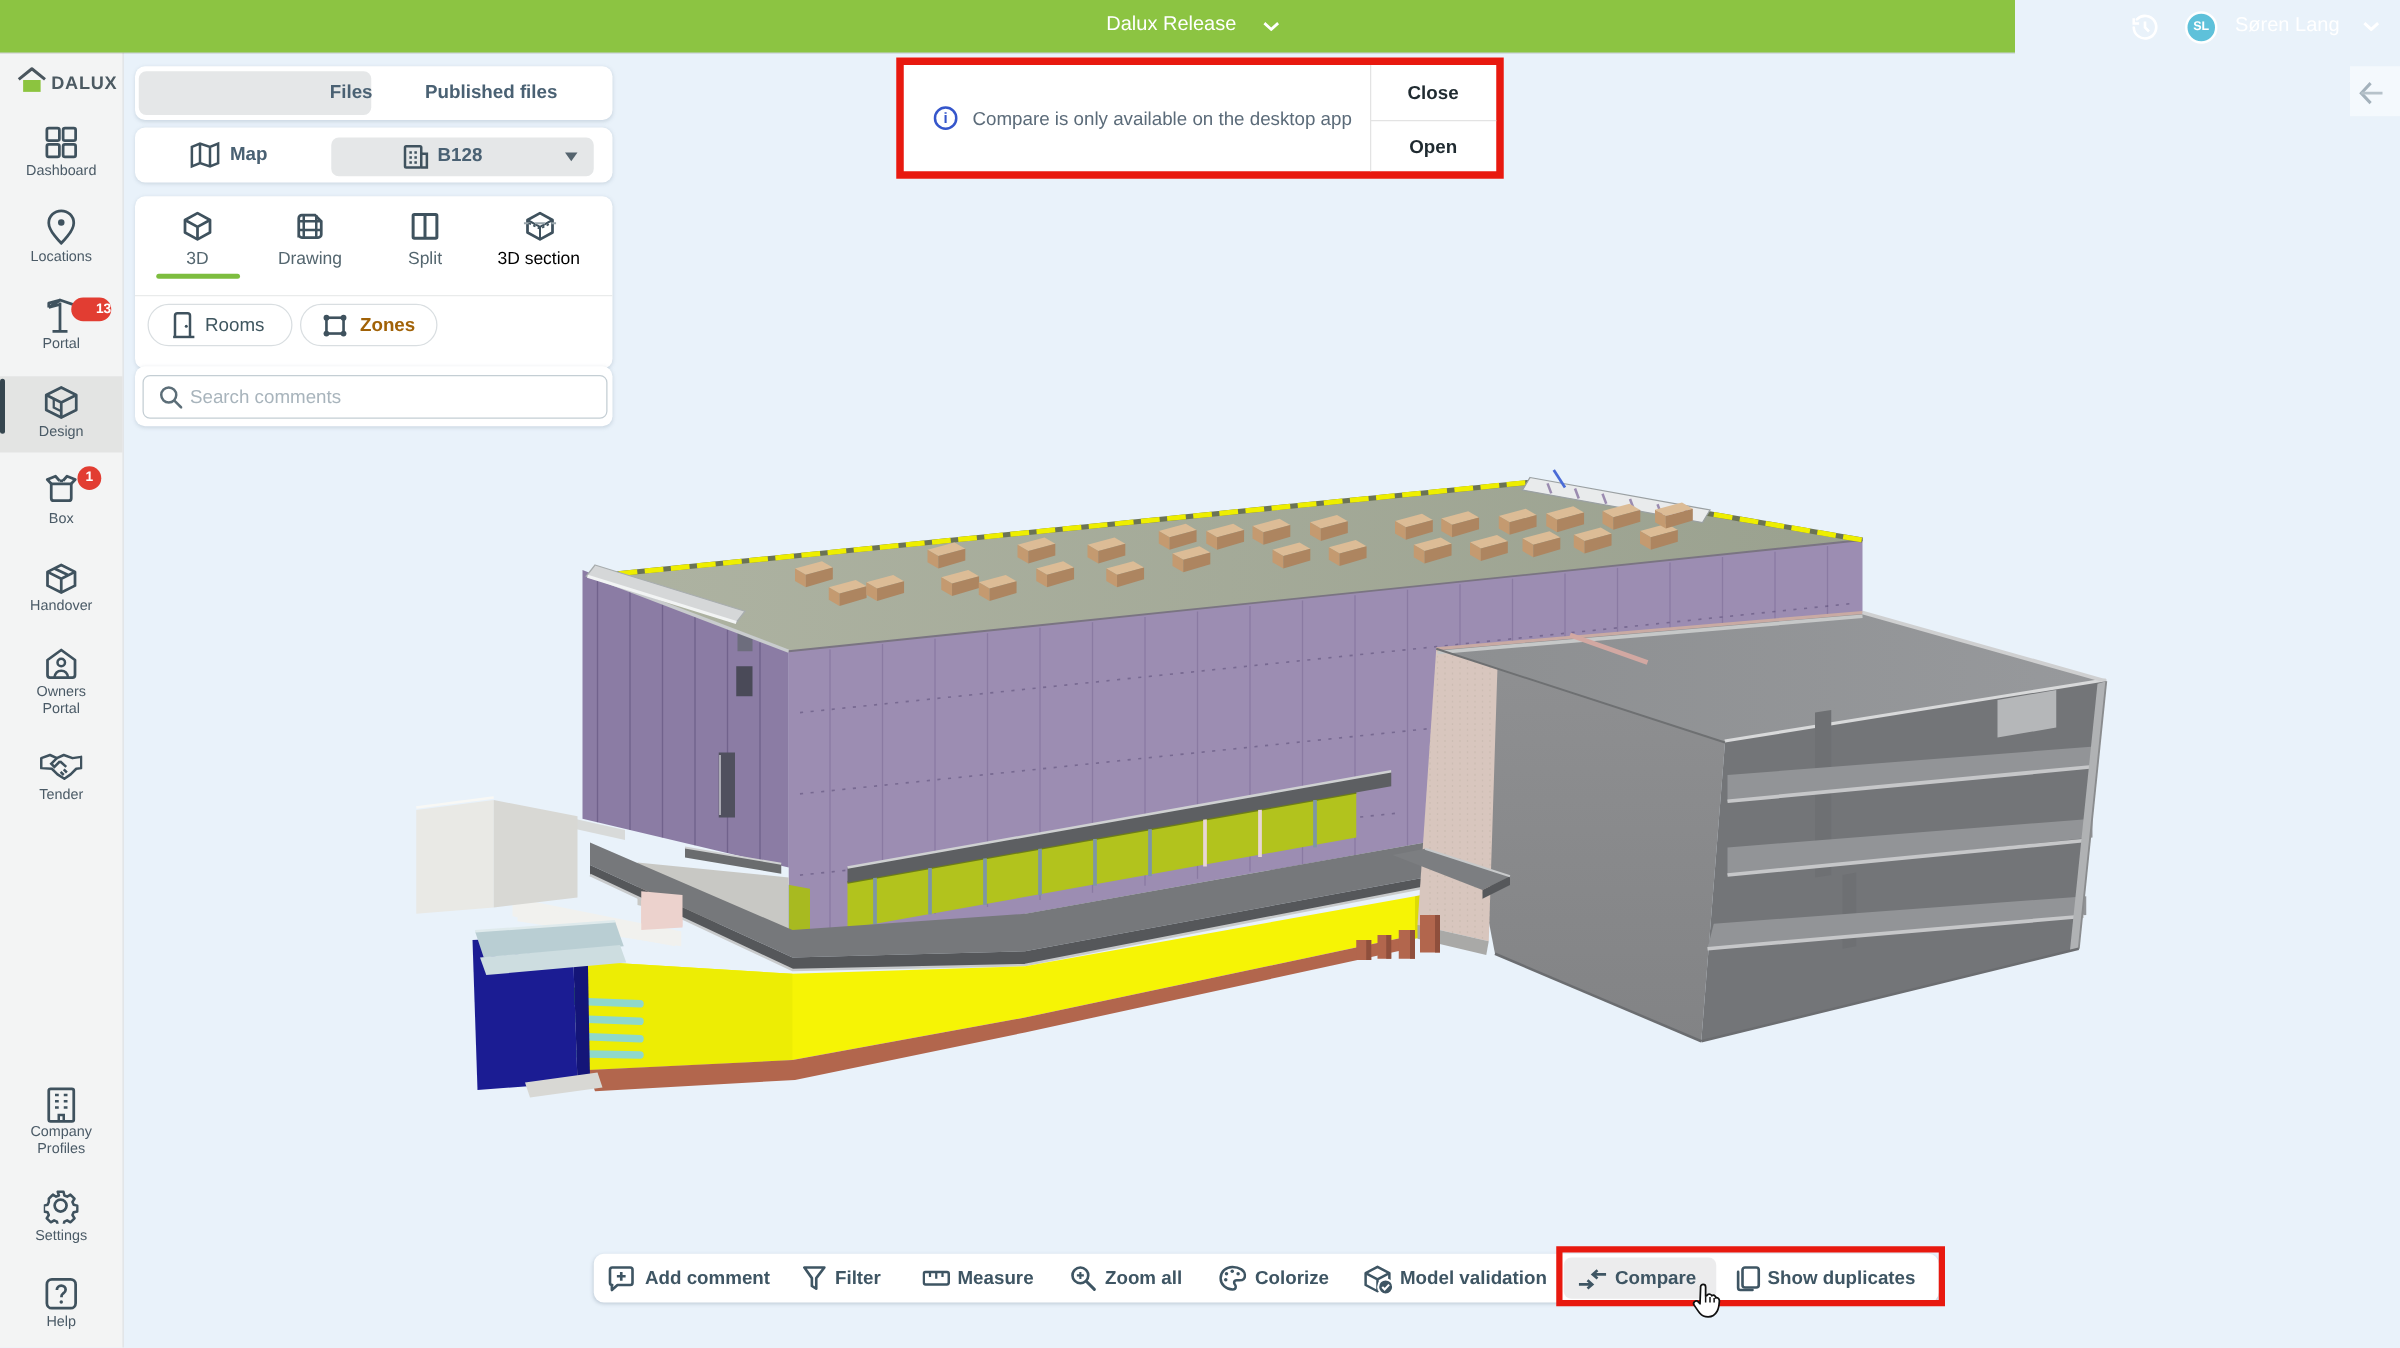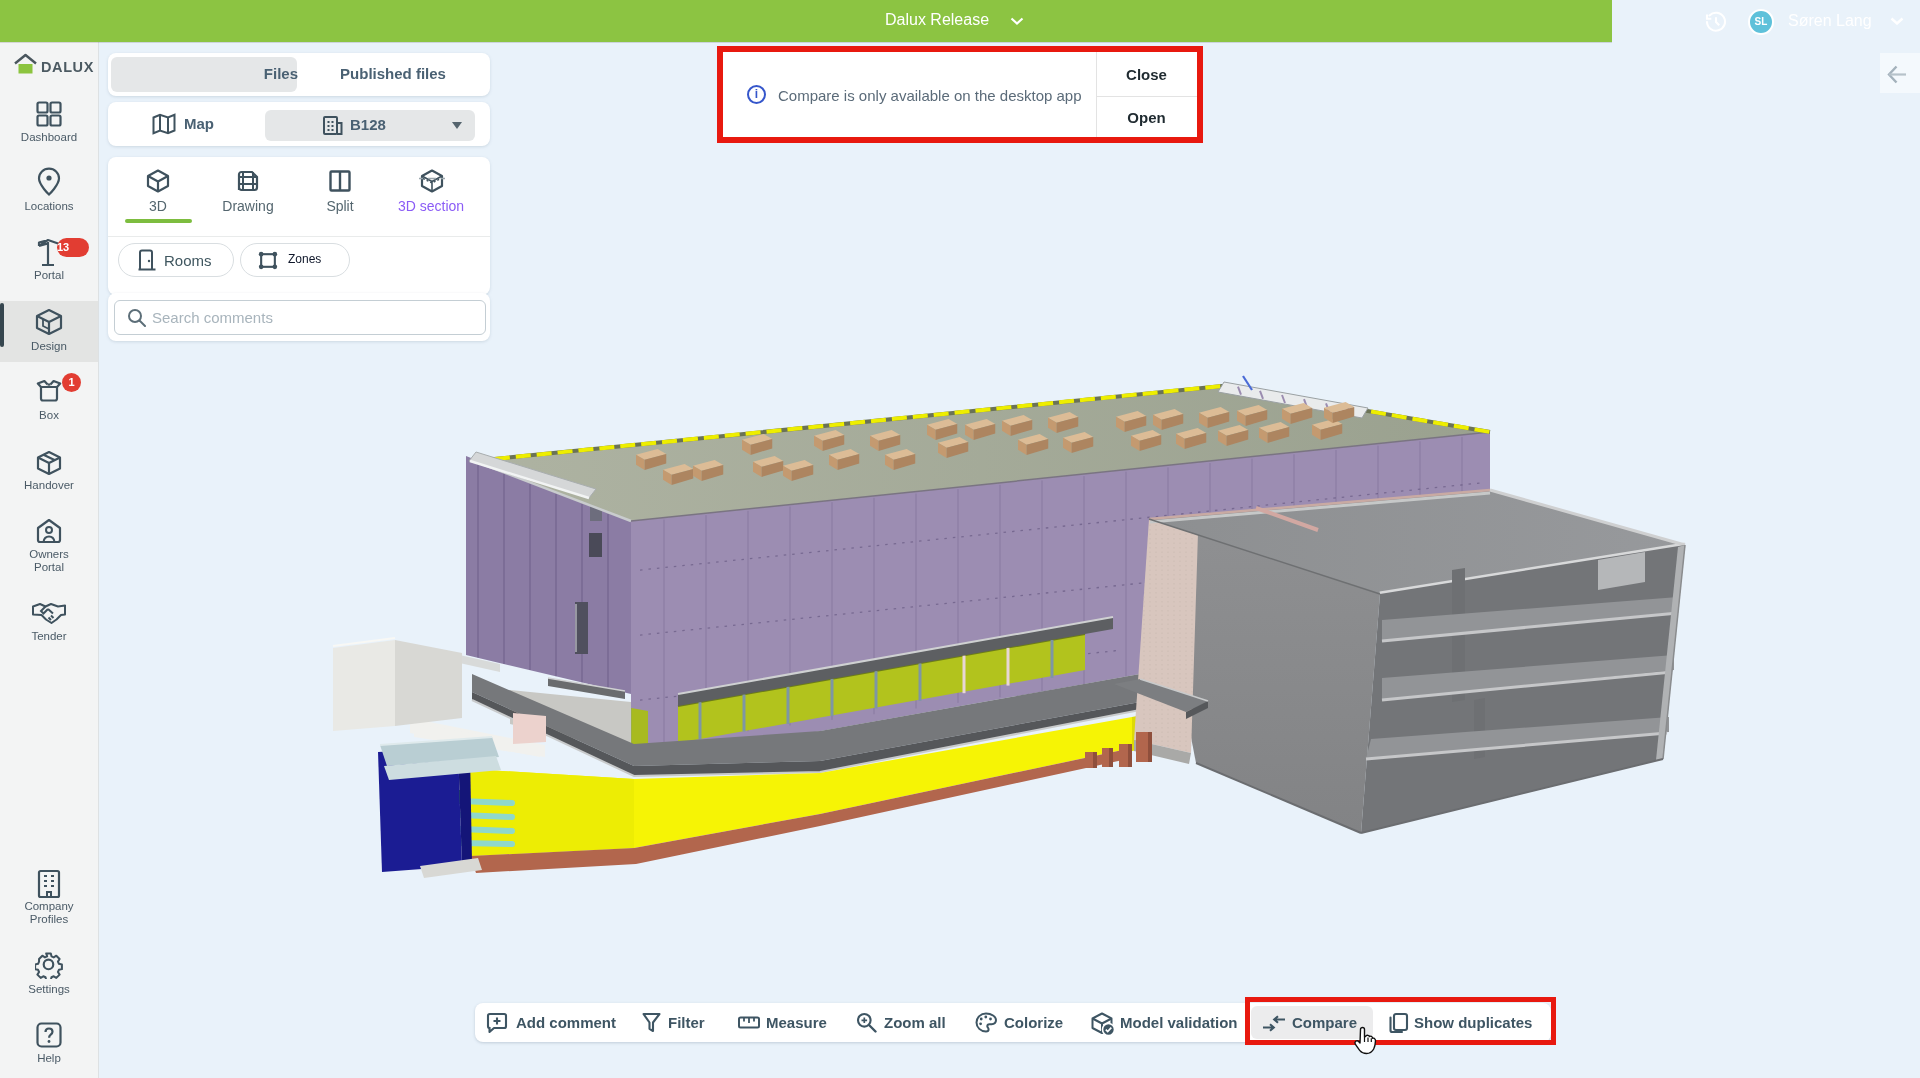--- a/index.html
+++ b/index.html
@@ -295,21 +295,21 @@
       <div class="slab" style="top:131px">Dashboard</div>
       <div style="position:absolute;left:0;top:167px;width:98px;text-align:center;line-height:0"><svg width="26" height="30" viewBox="0 0 26 29" fill="none" style="">
           <path d="M13 27C13 27 23 17.6 23 10.8 23 5.4 18.5 1.2 13 1.2 7.5 1.2 3 5.4 3 10.8 3 17.6 13 27 13 27Z" stroke="#3f525e" stroke-width="2.2"></path>
           <circle cx="13" cy="10.5" r="2.6" fill="#3f525e"></circle>
         </svg></div>
       <div class="slab" style="top:200px">Locations</div>
       <div style="position:absolute;left:0;top:236px;width:98px;text-align:center;line-height:0"><svg width="30" height="32" viewBox="0 0 30 32" fill="none" style="">
           <path d="M8 29h12M14 29V6M5 10 14 4l13 4.5M5 10V6.5L14 4M5 10l9-2.5M27 8.5v5" stroke="#3f525e" stroke-width="2.2" stroke-linejoin="round" fill="none"></path>
         </svg></div>
       <div class="slab" style="top:269px">Portal</div>
-      <div style="position:absolute;left:57px;top:238px;width:32px;height:19px;border-radius:10px;background:#e23d32;color:#fff;font-size:11px;font-weight:700;text-align:left;line-height:19px;z-index:3">13</div>
+      <div style="position:absolute;left:57px;top:238px;width:32px;height:19px;border-radius:10px;background:#e23d32;color:#fff;font-size:11px;font-weight:700;text-align:right;line-height:19px;z-index:3">13</div>
       <div style="position:absolute;left:0;top:301px;width:98px;height:61px;background:#e3e4e3"></div>
       <div style="position:absolute;left:0;top:303px;width:4px;height:44px;background:#36464f;border-radius:2px"></div>
       <div style="position:absolute;left:0;top:307px;width:98px;text-align:center;line-height:0"><svg width="30" height="30" viewBox="0 0 30 28" fill="none" style="">
           <path d="M15 2 27 8v12l-12 6L3 20V8Z" stroke="#3f525e" stroke-width="2.2" stroke-linejoin="round"></path>
           <path d="M3 8l12 6 12-6M15 14v12" stroke="#3f525e" stroke-width="2.2" stroke-linejoin="round"></path>
           <path d="M9 11v7l6 3" stroke="#3f525e" stroke-width="1.8"></path>
         </svg></div>
       <div class="slab" style="top:340px">Design</div>
       <div style="position:absolute;left:0;top:379px;width:98px;text-align:center;line-height:0"><svg width="28" height="24" viewBox="0 0 26 24" fill="none" style="">
           <path d="M5 8h16v11.5c0 1.1-.9 2-2 2H7c-1.1 0-2-.9-2-2Z" stroke="#3f525e" stroke-width="2.2" stroke-linejoin="round"></path>
@@ -391,38 +391,38 @@
         <rect x="2.5" y="2.5" width="19" height="19" rx="1" stroke="#3f525e" stroke-width="2.4"></rect>
         <path d="M12 2.5v19" stroke="#3f525e" stroke-width="2.4"></path>
       </svg></div>
   <div class="abs" style="left:182px;top:41px;width:100px;text-align:center;font-size:14px;color:#54666f">Split</div>
   <div class="abs" style="left:311px;top:12px;line-height:0"><svg width="26" height="24" viewBox="0 0 26 24" fill="none" style="">
         <path d="M13 1.5 23 7v10L13 22.5 3 17V7Z" stroke="#3f525e" stroke-width="2.2" stroke-linejoin="round"></path>
         <path d="M3 7l10 5.5L23 7M13 12.5v10" stroke="#3f525e" stroke-width="1.6" stroke-linejoin="round"></path>
         <path d="M0 9.5h4M9 9.5h8M22 9.5h4" stroke="#9aa6ad" stroke-width="1.6"></path>
         <path d="M4 9.5 13 14l9-4.5" stroke="#3f525e" stroke-width="1.4" stroke-dasharray="2 2"></path>
       </svg></div>
-  <div class="abs" style="left:273px;top:41px;width:100px;text-align:center;font-size:14px;color:#8b5cf6">3D section</div>
+  <div class="abs" style="left:273px;top:41px;width:100px;text-align:center;font-size:14px;color:#000000">3D section</div>
   <div class="abs" style="left:17px;top:62px;width:67px;height:3.5px;background:#7dbd3f;border-radius:2px"></div>
   <div class="abs" style="left:0px;top:79px;width:382px;height:1px;background:#e9ebeb"></div>
   <div class="abs" style="left:10px;top:86px;width:116px;height:34px;border:1.5px solid #d9dee1;border-radius:17px"></div>
   <div class="abs" style="left:30px;top:92px;line-height:0"><svg width="18" height="22" viewBox="0 0 18 22" fill="none" style="">
         <path d="M2 20.5V3.5C2 2.4 2.9 1.5 4 1.5h8c1.1 0 2 .9 2 2v17M0.5 20.5h17" stroke="#3f525e" stroke-width="2"></path>
         <circle cx="11" cy="12" r="1.2" fill="#3f525e"></circle>
       </svg></div>
   <div class="abs" style="left:56px;top:95px;font-size:15px;font-weight:500;color:#3f565f">Rooms</div>
   <div class="abs" style="left:132px;top:86px;width:110px;height:34px;border:1.5px solid #d9dee1;border-radius:17px"></div>
   <div class="abs" style="left:150px;top:94px;line-height:0"><svg width="20" height="19" viewBox="0 0 19 18" fill="none" style="">
         <rect x="3" y="3" width="13" height="12" stroke="#3f525e" stroke-width="2"></rect>
         <circle cx="3" cy="3" r="2.2" fill="#3f525e"></circle>
         <circle cx="16" cy="3" r="2.2" fill="#3f525e"></circle>
         <circle cx="3" cy="15" r="2.2" fill="#3f525e"></circle>
         <circle cx="16" cy="15" r="2.2" fill="#3f525e"></circle>
       </svg></div>
-  <div class="abs" style="left:180px;top:95px;font-size:12px;font-weight:400;color:#0f172a">Zones</div>
+  <div class="abs" style="left:180px;top:95px;font-size:15px;font-weight:700;color:#a16207">Zones</div>
 </div>
 
 <div class="card" style="left:108px;top:293px;width:382px;height:48px">
   <div class="abs" style="left:6px;top:7px;width:372px;height:35px;border:1.5px solid #c4ced4;border-radius:6px"></div>
   <div class="abs" style="left:19px;top:15px;line-height:0"><svg width="19" height="19" viewBox="0 0 19 19" fill="none" style="">
         <circle cx="8" cy="8" r="6" stroke="#5c6e78" stroke-width="2"></circle>
         <path d="M12.5 12.5 18 18" stroke="#5c6e78" stroke-width="2" stroke-linecap="round"></path>
       </svg></div>
   <div class="abs" style="left:44px;top:16px;font-size:15px;color:#a8b4bc">Search comments</div>
 </div>

